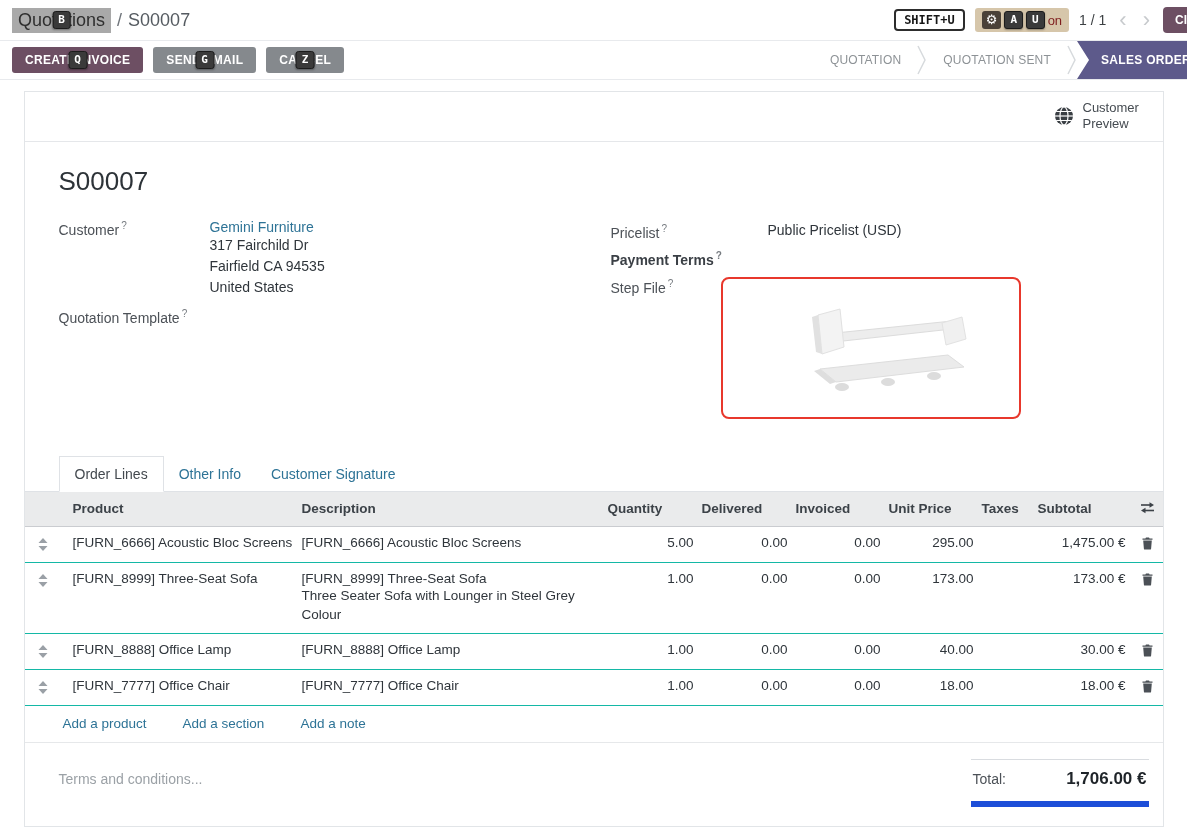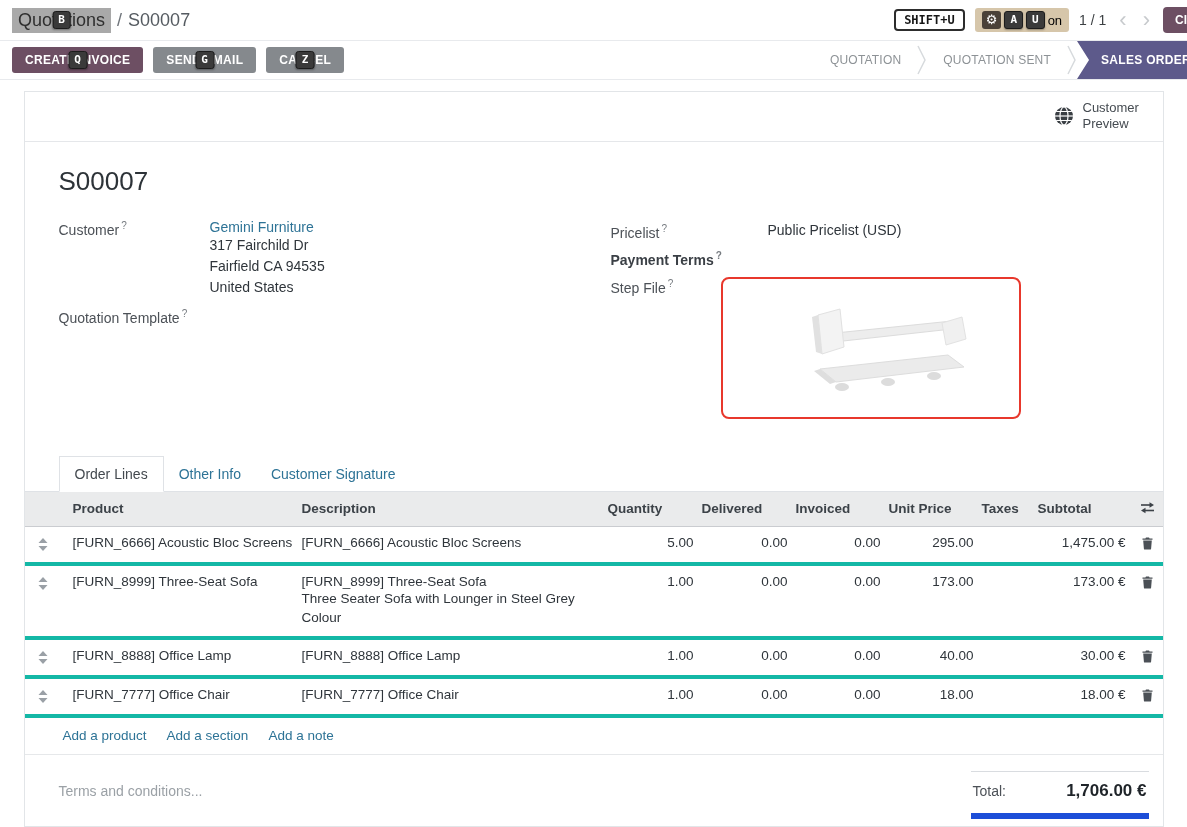--- a/index.html
+++ b/index.html
@@ -14,21 +14,21 @@
   .hk { background:#3a3a3a; color:#fff; font:bold 11px "DejaVu Sans Mono", monospace;
     padding:1px 5px; border-radius:3px; border:1px solid #1c1c1c;
     box-shadow:0 1px 2px rgba(0,0,0,.35); display:inline-block; line-height:14px; }
   .hk-center { position:absolute; left:50%; top:50%; transform:translate(-50%,-50%); z-index:3; }
   .nav-right { margin-left:auto; display:flex; align-items:center; gap:10px; padding-right:0; }
   .kbd-shift { font:bold 12px "DejaVu Sans Mono", monospace; background:#fff; color:#161616;
     border:2px solid #2d2d2d; border-radius:4px; padding:2px 8px; }
   .action-cluster { display:flex; align-items:center; gap:3px; background:#d6c6aa;
     border-radius:3px; padding:3px 7px; }
   .gear-chip { background:#4a4138; color:#fff; border-radius:3px; padding:1px 4px; font-size:13px; line-height:16px; }
-  .action-rest { font-size:13px; color:#000000; }
+  .action-rest { font-size:13px; color:#7f1d1d; }
   .pager-value { font-size:14px; color:#3c4043; }
   .pager-btn { background:none; border:none; font-size:22px; color:#c7cacd; padding:0 3px; line-height:20px; cursor:default; }
   .partial-btn { background:#6d4f63; color:#fff; font:bold 12px "Liberation Sans",sans-serif;
     padding:6px 12px; border:none; border-radius:4px; margin-right:-16px; width:40px;
     overflow:hidden; white-space:nowrap; text-align:left; }
 
   
   .actionbar { height:39px; display:flex; align-items:center; padding-left:12px;
     border-bottom:1px solid #e8eaed; overflow:hidden; position:relative; }
   .btn { position:relative; border:none; border-radius:3px; color:#fff; font-size:12px;
@@ -75,31 +75,31 @@
     border-bottom:1px solid #dfe2e6; }
   .tab { font-size:14px; padding:9px 15px; cursor:pointer; }
   .tab.active { color:#43494f; background:#fff; border:1px solid #dfe2e6; border-bottom:1px solid #fff;
     margin-bottom:-1px; }
   .tab.inactive { color:#2d7396; }
 
   
   table.olines { width:100%; border-collapse:collapse; font-size:13.5px; table-layout:fixed; }
   .olines th { background:#eaebec; border-bottom:1px solid #caccd0; font-weight:700;
     color:#3c4248; padding:9px 4px; font-size:13.5px; text-align:left; }
-  .olines td { padding:8px 4px; border-bottom:4px solid #14b8a6; vertical-align:top; color:#2f353b; }
+  .olines td { padding:8px 4px; border-bottom:1px solid #14b8a6; vertical-align:top; color:#2f353b; }
   .num { text-align:right; }
   .c-handle { width:36px; } .c-product { width:237px; } .c-desc { width:306px; }
   .c-qty { width:94px; } .c-del { width:94px; } .c-inv { width:93px; }
   .c-price { width:93px; } .c-tax { width:56px; } .c-sub { width:96px; } .c-trash { width:35px; }
   td.handle { text-align:center; padding-top:11px; cursor:grab; }
   td.prod { padding-left:12px; }
   .desc2 { line-height:1.45; max-width:298px; }
   .blue { color:#2879c2; }
   td.trash { text-align:center; padding-top:9px; cursor:pointer; }
-  .links-row { display:flex; gap:20px; padding:10px 0 11px 38px; border-bottom:1px solid #e6e8ea; }
+  .links-row { display:flex; gap:36px; padding:10px 0 11px 38px; border-bottom:1px solid #e6e8ea; }
   .links-row a { font-size:13.5px; font-weight:500; }
 
   
   .bottom { display:flex; justify-content:space-between; padding:16px 14px 0 34px; }
   .terms { font-size:14px; color:#9ba1a6; padding-top:12px; cursor:text; }
   .totals { width:178px; border-top:1px solid #d9dce0; border-bottom:6px solid #1d4ed8;
     padding:9px 2px 12px; display:flex; justify-content:space-between; align-items:baseline; }
   .totals .tlabel { font-size:14px; color:#4c5157; }
   .totals .tvalue { font-size:17px; font-weight:700; color:#1f2429; }
 

